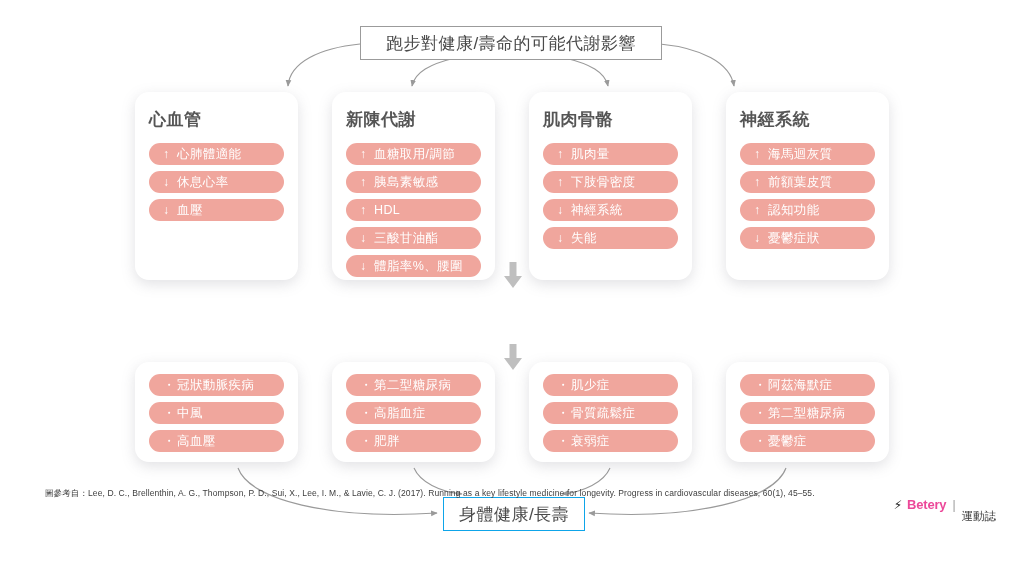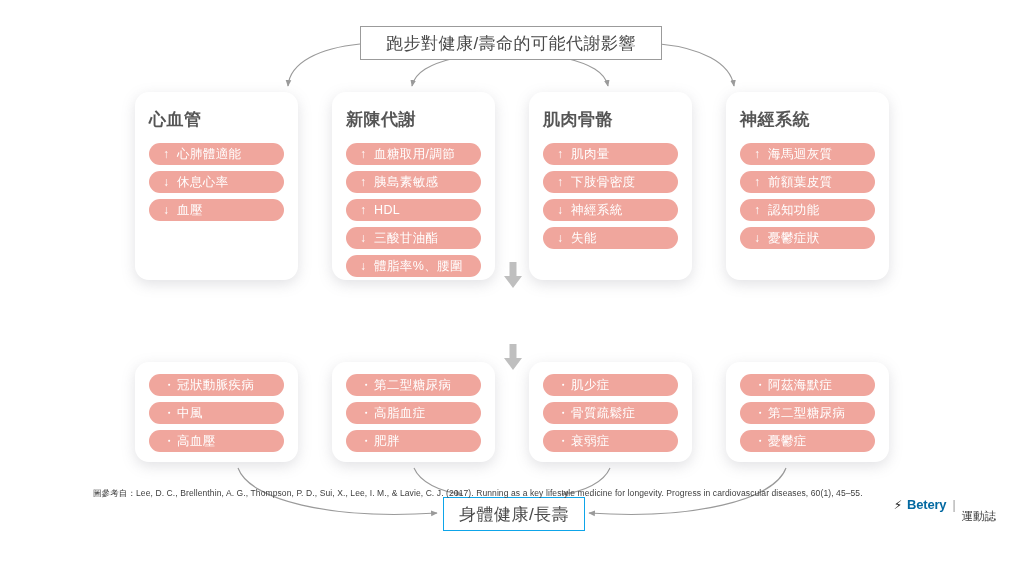--- a/index.html
+++ b/index.html
@@ -136,30 +136,29 @@
     width: 1024px; height: 34px;
     z-index: 4;
   }
   .credit {
     position: absolute;
     left: 45px; top: 8px;
     font-size: 8.5px;
     color: #3d3d3d;
     letter-spacing: .1px;
     white-space: nowrap;
-    margin-left: 48px;
   }
   .brand {
     position: absolute;
     right: 28px; top: 5px;
     display: flex; align-items: center; gap: 5px;
     white-space: nowrap;
   }
   .brand .bolt { font-size: 12px; color: #111; line-height: 1; }
-  .brand .name { font-size: 13px; font-weight: bold; color: #0369a1; letter-spacing: -.2px; }
+  .brand .name { font-size: 13px; font-weight: bold; color: #ec4899; letter-spacing: -.2px; }
   .brand .sep  { font-size: 12px; color: #9a9a9a; margin: 0 1px; }
   .brand .sub  { font-size: 11.5px; color: #3a3a3a; margin-top: 24px; }
 </style>
 </head>
 <body>
 
 <div id="stage">
 
   <svg id="wires" viewBox="0 0 1024 576">
     <defs>

